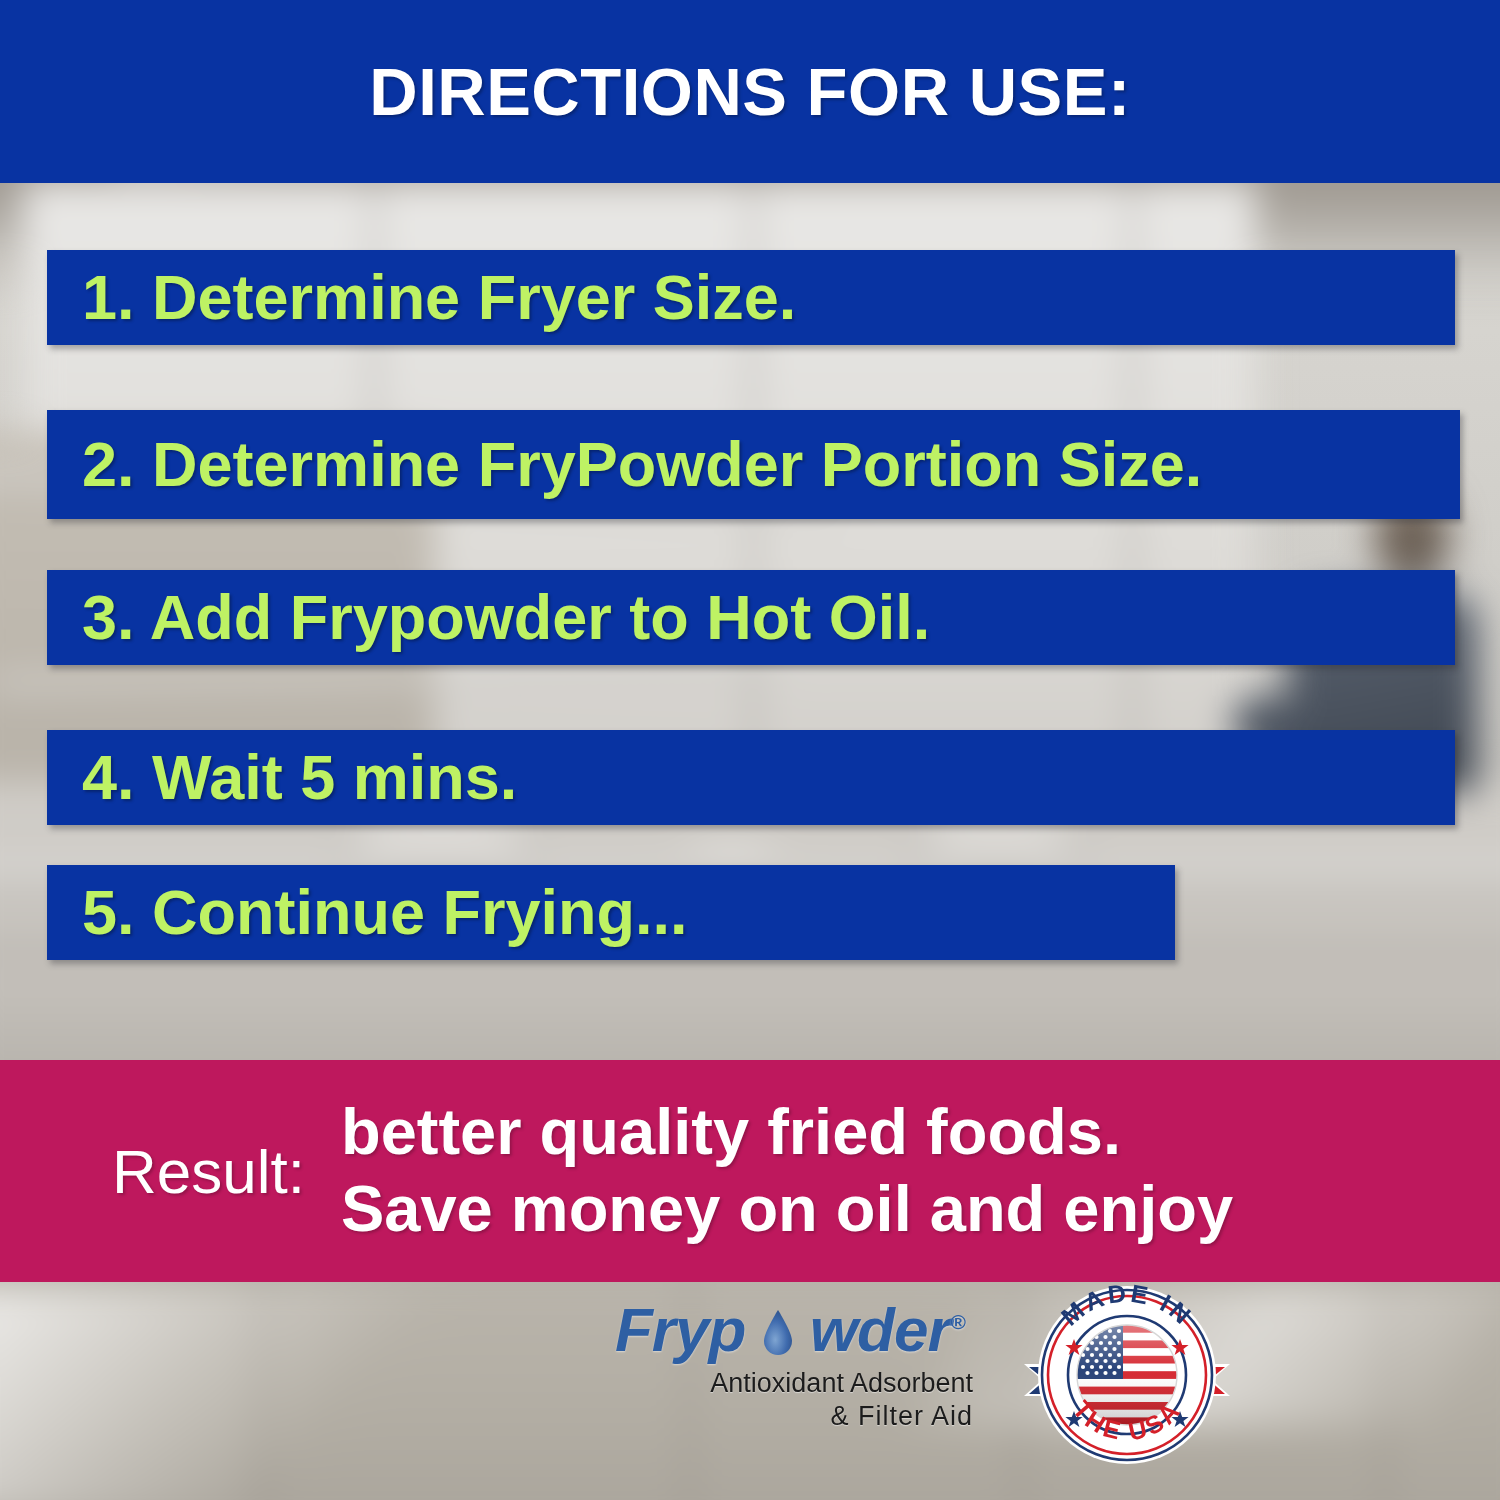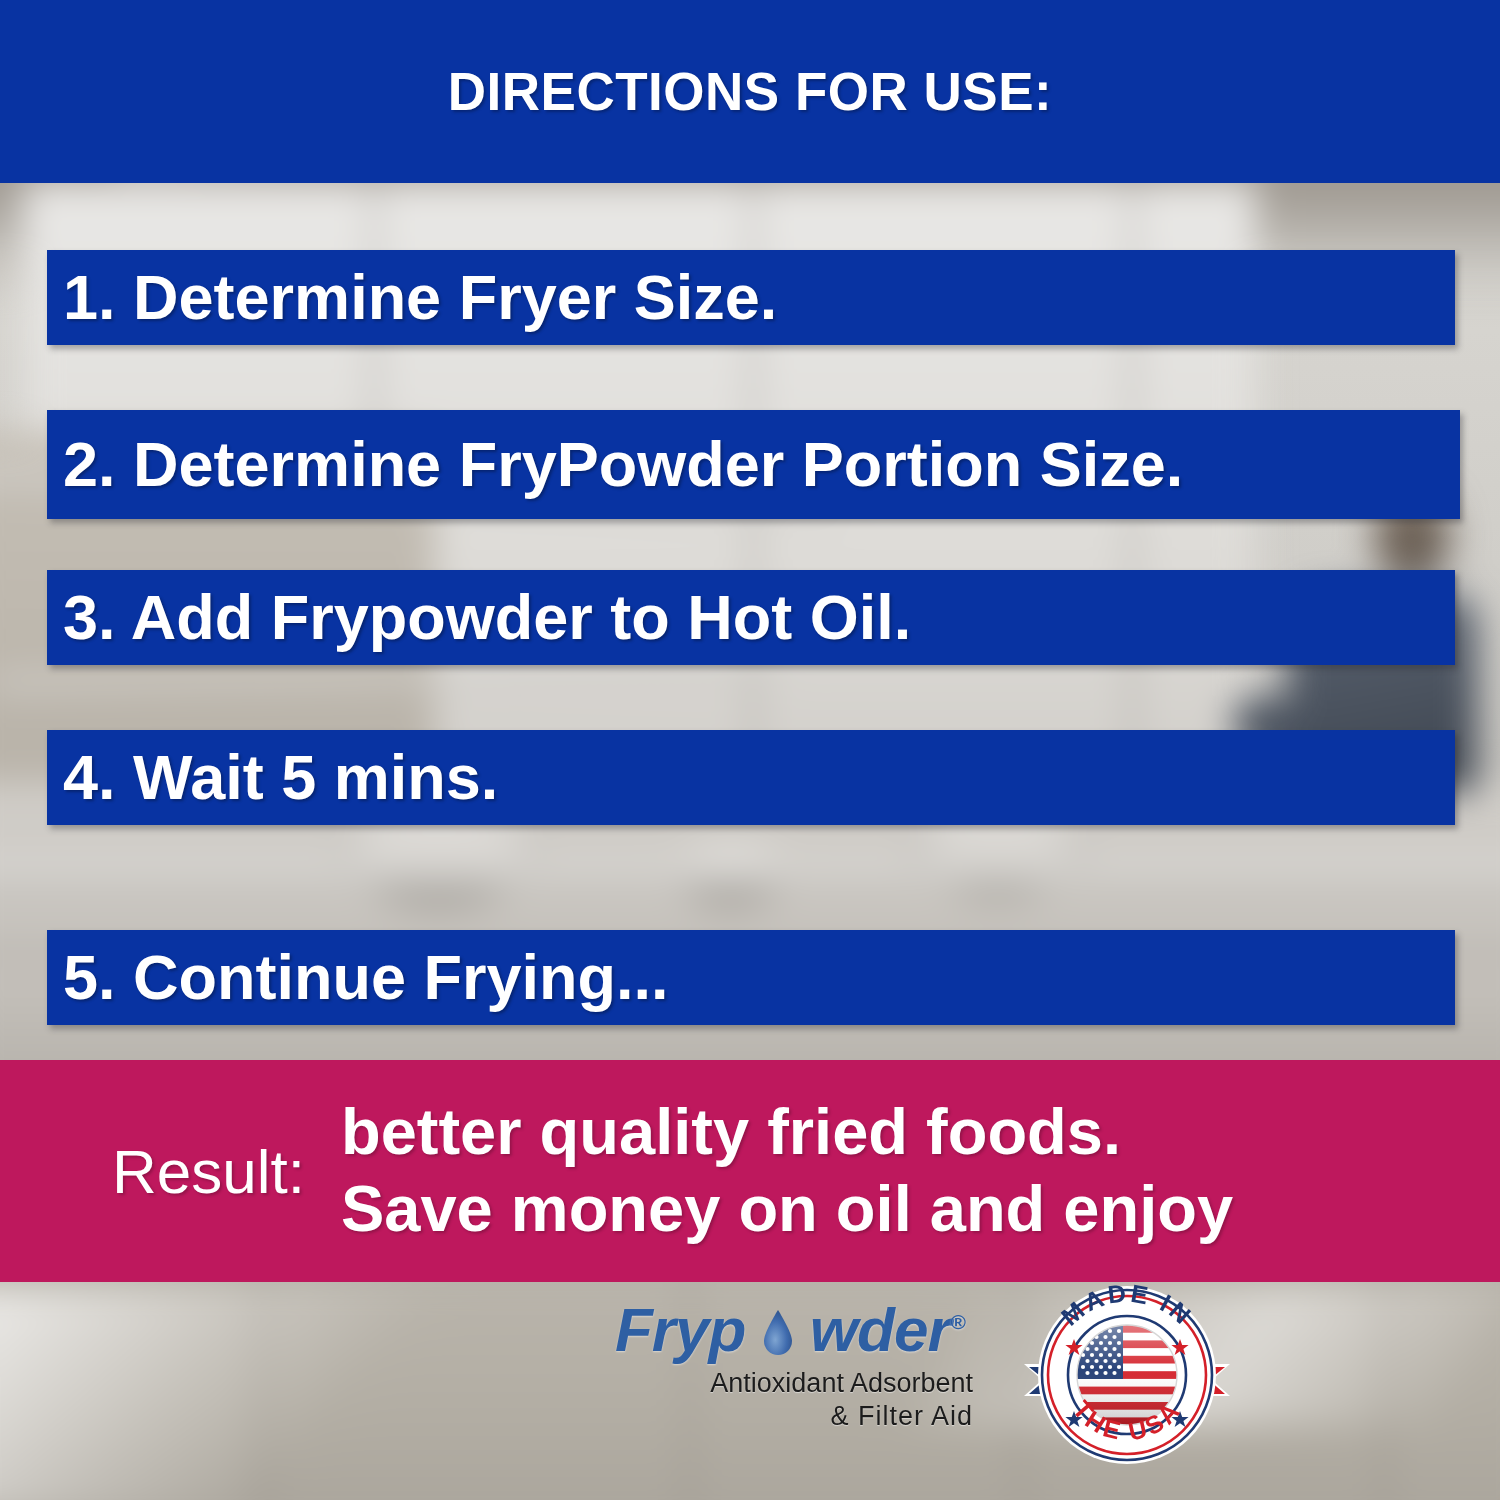--- a/index.html
+++ b/index.html
@@ -143,21 +143,21 @@
     left: 0; top: 0;
     width: 1500px;
     height: 183px;
     background: #0833A2;
     display: flex;
     align-items: center;
     justify-content: center;
   }
   .header-title {
     color: #ffffff;
-    font-size: 53px;
+    font-size: 67px;
     font-weight: 700;
     letter-spacing: 0.5px;
     text-align: center;
     white-space: nowrap;
     text-shadow: 2px 2px 3px rgba(0,0,0,0.28);
   }
 
   
   .steps {
     position: absolute;
@@ -167,33 +167,33 @@
   }
   .step-bar {
     position: absolute;
     left: 47px;
     background: #0833A2;
     display: flex;
     align-items: center;
     box-shadow: 3px 4px 6px rgba(40,40,50,0.35);
   }
   .step-bar .step-text {
-    color: #ffffff;
+    color: #bef264;
     font-weight: 700;
     font-size: 63px;
     line-height: 1;
     white-space: nowrap;
-    padding-left: 16px;
+    padding-left: 35px;
     text-shadow: 2px 2px 3px rgba(0,0,0,0.30);
   }
   .step-1 { top: 67px;  width: 1408px; height: 95px; }
   .step-2 { top: 227px; width: 1413px; height: 109px; }
   .step-3 { top: 387px; width: 1408px; height: 95px; }
   .step-4 { top: 547px; width: 1408px; height: 95px; }
-  .step-5 { top: 747px; width: 1408px; height: 95px; }
+  .step-5 { top: 682px; width: 1128px; height: 95px; }
 
   
   .result-band {
     position: absolute;
     left: 0; top: 1060px;
     width: 1500px;
     height: 222px;
     background: #be185d;
     display: flex;
     align-items: center;

